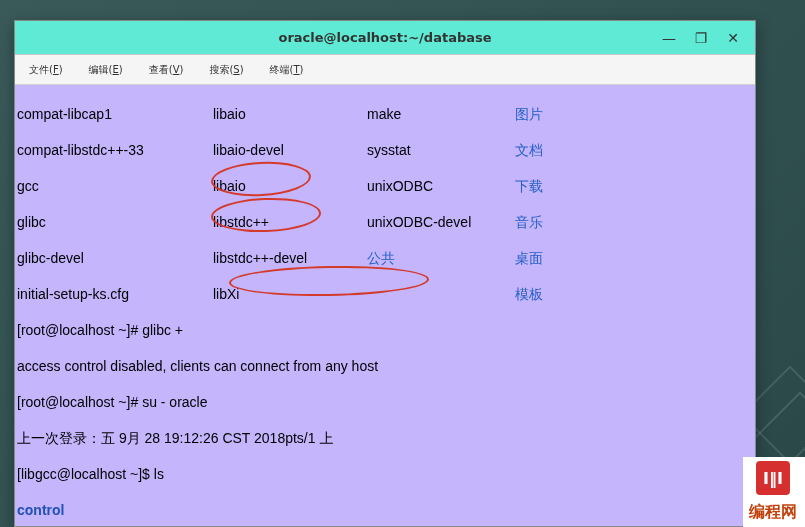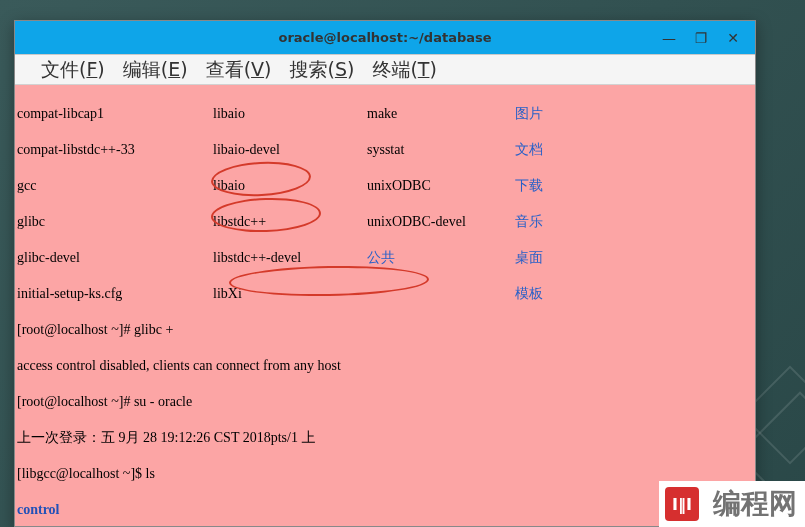--- a/index.html
+++ b/index.html
@@ -13,47 +13,47 @@
     position: absolute;
     left: 14px; top: 20px;
     width: 742px; height: 507px;
     background: #fff;
     border: 1px solid #888;
     box-shadow: 0 4px 14px rgba(0,0,0,.35);
     display: flex; flex-direction: column;
   }
   .titlebar {
     height: 34px;
-    background: #0ea5e9;
+    background: #5eead4;
     display: flex; align-items: center;
     border-bottom: 1px solid #c9c9c9;
     position: relative;
   }
   .titlebar .title {
     position: absolute; left: 0; right: 0; text-align: center;
     font-size: 13px; font-weight: 600; color: #333;
   }
   .winctl { position: absolute; right: 6px; top: 5px; display: flex; gap: 0; }
   .winctl .btn {
     width: 32px; height: 24px; display:flex; align-items:center; justify-content:center;
     font-size: 14px; color: #333; cursor: pointer;
   }
   .menubar {
-    height: 30px; padding: 0 18px;
-    display:flex; align-items:center; gap: 2px;
+    height: 30px; padding: 0 6px;
+    display:flex; align-items:center; gap: 10px;
     background: #f5f5f5;
     border-bottom: 1px solid #d2d2d2;
-    font-size: 19px; color:#333;
+    font-size: 10px; color:#333;
   }
   .menubar .mitem { padding: 4px 8px; border-radius: 3px; cursor: pointer; }
   .mitem .key { text-decoration: underline; }
   .terminal {
     flex: 1; padding: 2px 15px 0 2px;
-    background:#fca5a5;
-    font-family: Liberation Serif, serif;
+    background:#c4b5fd;
+    font-family: Liberation Sans, sans-serif;
     font-size: 14px; line-height: 18px; color:#000;
     white-space: pre; overflow: hidden; position: relative;
   }
   .tl { display:block; }
   .c-blue { color:#2860c8; }
   .c-dir { color:#2251b8; font-weight:bold; }
   
   .oval {
     position:absolute; border:2px solid #d43a2a; border-radius:50%;
     pointer-events:none;
@@ -66,29 +66,29 @@
   .deco {
     position:absolute; border:2px solid rgba(255,255,255,.12);
     transform: rotate(45deg);
   }
   .d1 { right:-20px; top:380px; width:70px; height:70px; }
   .d2 { right:-40px; top:410px; width:90px; height:90px; }
 
   
   .watermark {
     position:absolute; right:0; bottom:0;
-    display:flex; align-items:center; gap:14px;
-    background:#fff; padding:4px 8px 4px 6px;
+    display:flex; align-items:center; gap:7px;
+    background:#fff; padding:4px 8px 4px 6px;flex-direction:column;
   }
   .wm-badge {
     width:34px; height:34px; background:#d62f2f; border-radius:4px;
     display:flex; align-items:center; justify-content:center;
     color:#fff; font-weight:700; font-size:16px;
   }
-  .wm-text { font-size:28px; font-weight:600; color:#737373; }
+  .wm-text { font-size:16px; font-weight:600; color:#c2410c; }
 </style>
 </head>
 <body>
 
 <div class="deco d1"></div>
 <div class="deco d2"></div>
 
 <div class="window">
   <div class="titlebar">
     <span class="title">oracle@localhost:~/database</span>

